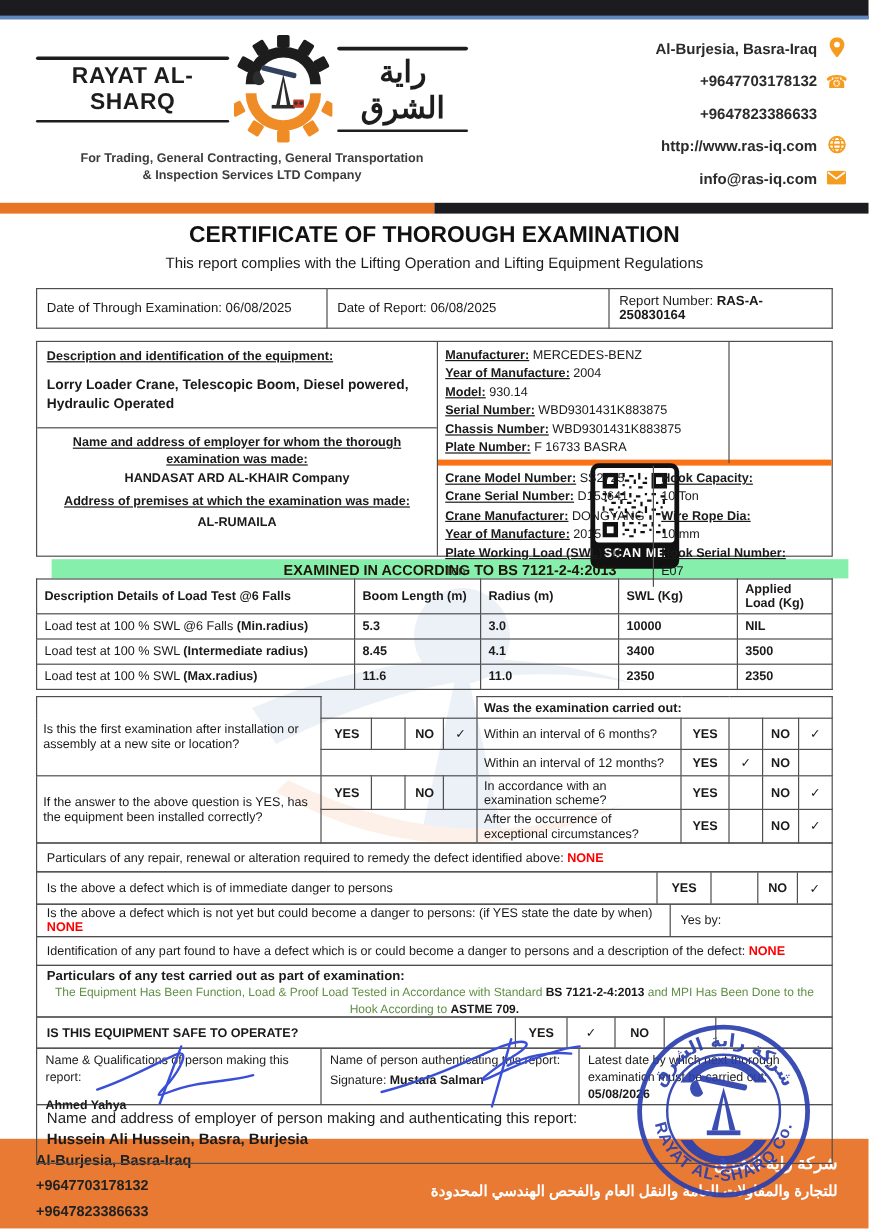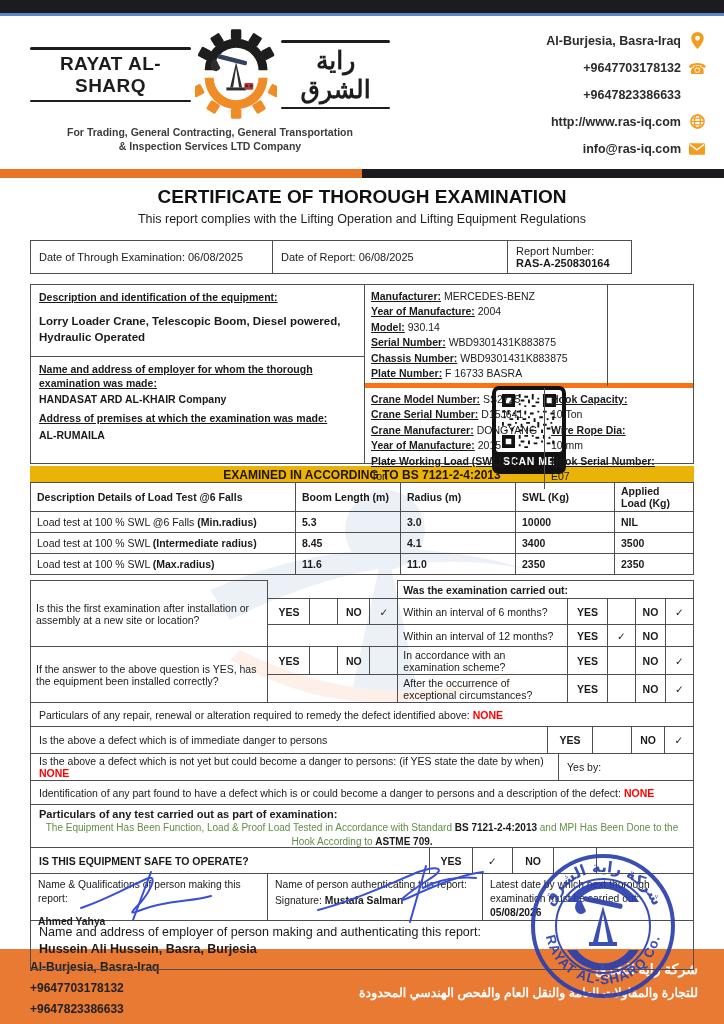--- a/index.html
+++ b/index.html
@@ -23,41 +23,41 @@
   .c-ico{width:18px;text-align:center;color:#f59b1e;font-size:15px;line-height:15px;}
   
   .divider{display:flex;height:9px;margin-top:3px;}
   .d-orange{width:50%;background:#e87425;}
   .d-black{width:50%;background:#1b1b20;}
   
   .title{margin-top:8px;text-align:center;font-size:19px;font-weight:bold;color:#111;}
   .subtitle{text-align:center;font-size:12.5px;color:#1c1c1c;margin-top:4px;}
   table{border-collapse:collapse;}
   
-  .date-table{width:602px;margin:14px 30px 0 30px;}
+  .date-table{width:664px;margin:14px 30px 0 30px;}
   .date-table td{border:1px solid #4f4f4f;font-size:11px;padding:4px 8px;height:14px;}
   .b{font-weight:bold;}
   
   .equip{margin:10px 30px 0 30px;width:664px;border:1px solid #4f4f4f;display:flex;box-sizing:border-box;height:180px;}
   .eq-left{width:333px;border-right:1px solid #4f4f4f;display:flex;flex-direction:column;}
   .eq-desc{height:72px;border-bottom:1px solid #4f4f4f;padding:5px 8px;box-sizing:border-box;}
-  .eq-emp{flex:1;padding:5px 8px;}
+  .eq-emp{flex:1;padding:5px 8px;text-align:center;}
   .eq-right{flex:1;display:flex;flex-direction:column;}
   .eq-rtop{height:103px;border-bottom:5px solid #f97316;display:flex;box-sizing:border-box;flex-direction:column;}
   .eq-rbot{flex:1;display:flex;}
   .eq-veh{width:243px;border-right:1px solid #4f4f4f;padding:4px 6px;box-sizing:border-box;}
   .eq-qr{flex:1;display:flex;align-items:center;justify-content:center;}
   .eq-crane{width:180px;border-right:1px solid #4f4f4f;padding:4px 6px;box-sizing:border-box;}
   .eq-hook{flex:1;padding:4px 6px;}
   .ul{font-weight:bold;text-decoration:underline;}
   .kv{font-size:10.5px;line-height:1.47;}
   .hd{font-size:10.5px;line-height:1.35;}
   .big{font-size:11.5px;font-weight:bold;line-height:1.35;margin-top:10px;}
   
-  .banner{margin:2px 30px 0 30px;width:664px;box-sizing:border-box;background:#eab308;
+  .banner{margin:2px 30px 0 43px;width:664px;box-sizing:border-box;background:#86efac;
           text-align:center;font-weight:bold;font-size:12px;color:#201408;padding:2px 0;height:16px;line-height:14px;}
   
   .load-table{width:664px;margin:0 30px;}
   .load-table td{border:1px solid #4f4f4f;font-size:10.5px;padding:2px 6px;height:16px;}
   .load-table .hrow td{font-weight:bold;}
   
   .sec{margin:0 30px;width:664px;box-sizing:border-box;border:1px solid #4f4f4f;margin-top:-1px;}
   .exam-table{width:664px;margin:5px 30px 0 30px;}
   .exam-table td{border:1px solid #4f4f4f;font-size:10.5px;padding:1px 5px;vertical-align:middle;}
   .exam-table td.nb{border-left:none;border-right:none;border-top:none;border-bottom:none;}

